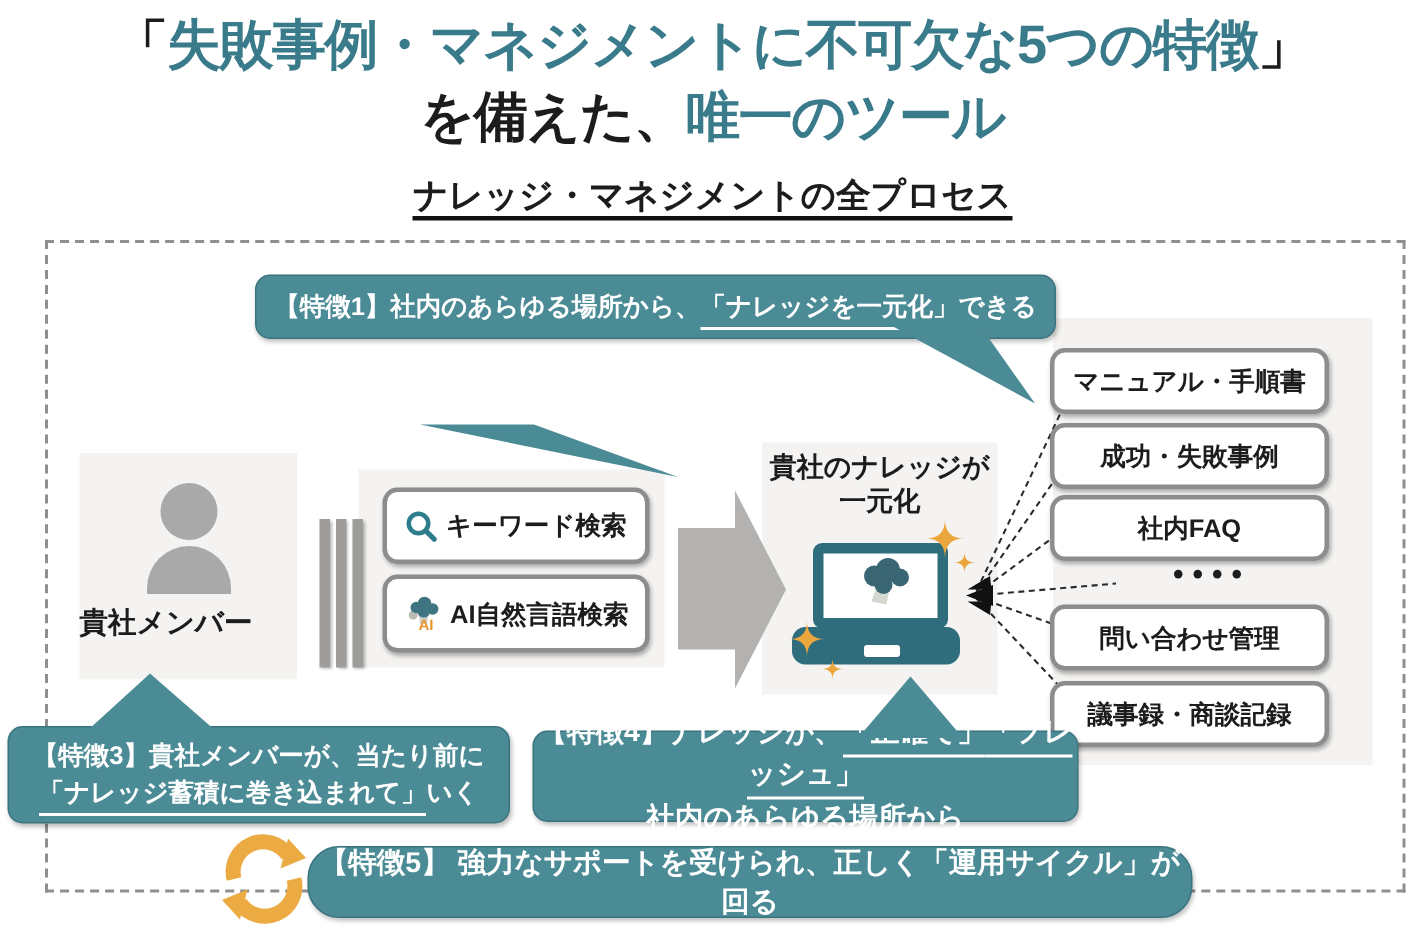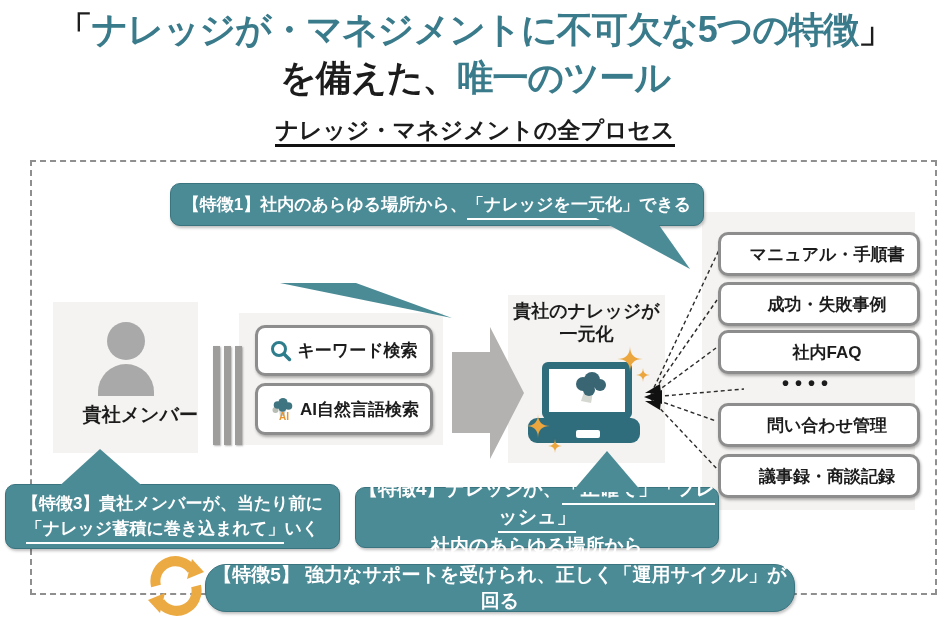--- a/index.html
+++ b/index.html
@@ -15,50 +15,50 @@
   .frame{left:30px;top:160px;width:903px;height:431px;border:2px dashed #8f8f8f;}
   
   .panel{background:#f4f3f1;}
   .person-panel{left:53px;top:302px;width:145px;height:151px;}
   .search-panel{left:239px;top:313px;width:204px;height:132px;}
   .center-panel{left:508px;top:295px;width:157px;height:168px;}
   .right-panel{left:702px;top:212px;width:213px;height:298px;}
   
   .head{left:54px;top:20px;width:38px;height:38px;border-radius:50%;background:#a9a9a9;}
   .body{left:45px;top:62px;width:56px;height:32px;border-radius:28px 28px 0 0;background:#a9a9a9;}
-  .person-label{left:0;width:145px;top:100px;text-align:right;font-weight:bold;font-size:19px;}
+  .person-label{left:0;width:145px;top:100px;text-align:left;font-weight:bold;font-size:19px;}
   
   .bar{top:346px;width:7px;height:99px;background:#9e9d9b;box-shadow:1px 1px 2px rgba(0,0,0,.3);}
   
   .wbox{background:#fff;border:3px solid #8d8d8d;border-radius:10px;display:flex;align-items:center;justify-content:center;
         font-weight:bold;font-size:17px;box-shadow:1px 2px 3px rgba(0,0,0,.3);gap:5px;}
   .kw-box{left:255px;top:325px;width:172px;height:45px;text-align:center;}
   .ai-box{left:255px;top:383px;width:172px;height:46px;}
-  .kbox{left:718px;width:180px;height:38px;padding-left:16px;}
+  .kbox{left:700px;width:180px;height:38px;}
   .dots{left:718px;top:372px;width:180px;text-align:center;font-weight:bold;font-size:20px;letter-spacing:6px;}
   
   .center-txt{left:508px;top:300px;width:157px;text-align:center;font-weight:bold;font-size:18px;line-height:1.25;}
   
   .bubble{background:#4b8b96;border:1.5px solid #3a747f;border-radius:10px;color:#fff;font-weight:bold;
           display:flex;align-items:center;justify-content:center;text-align:center;box-shadow:1px 2px 3px rgba(0,0,0,.25);}
   .u{border-bottom:2px solid #fff;padding-bottom:4px;margin-top:20px;}
   .f1{left:170px;top:183px;width:532px;height:41px;font-size:17px;}
   .f2{left:170px;top:249px;width:292px;height:40px;font-size:17px;}
   .f3{left:5px;top:484px;width:333px;height:63px;font-size:17px;line-height:1.45;}
   .f4{left:355px;top:487px;width:362px;height:59px;font-size:19px;line-height:1.5;}
   .f5{left:205px;top:564px;width:588px;height:46px;font-size:19px;border-radius:21px;}
   .svg-layer{left:0;top:0;width:950px;height:620px;pointer-events:none;}
 </style>
 </head>
 <body>
 
 <div class="stage">
 
   <div class="abs title">
-    <div><span>「</span><span class="teal">ナレッジが・マネジメントに不可欠な5つの特徴</span><span>」</span></div>
+    <div><span>「</span><span class="teal">失敗事例・マネジメントに不可欠な5つの特徴</span><span>」</span></div>
     <div><span>を備えた、</span><span class="teal">唯一のツール</span></div>
   </div>
   <div class="abs subtitle"><span>ナレッジ・マネジメントの全プロセス</span></div>
 
   <div class="abs frame"></div>
 
   <div class="abs panel person-panel">
     <div class="abs head"></div>
     <div class="abs body"></div>
     <div class="abs person-label">貴社メンバー</div>

